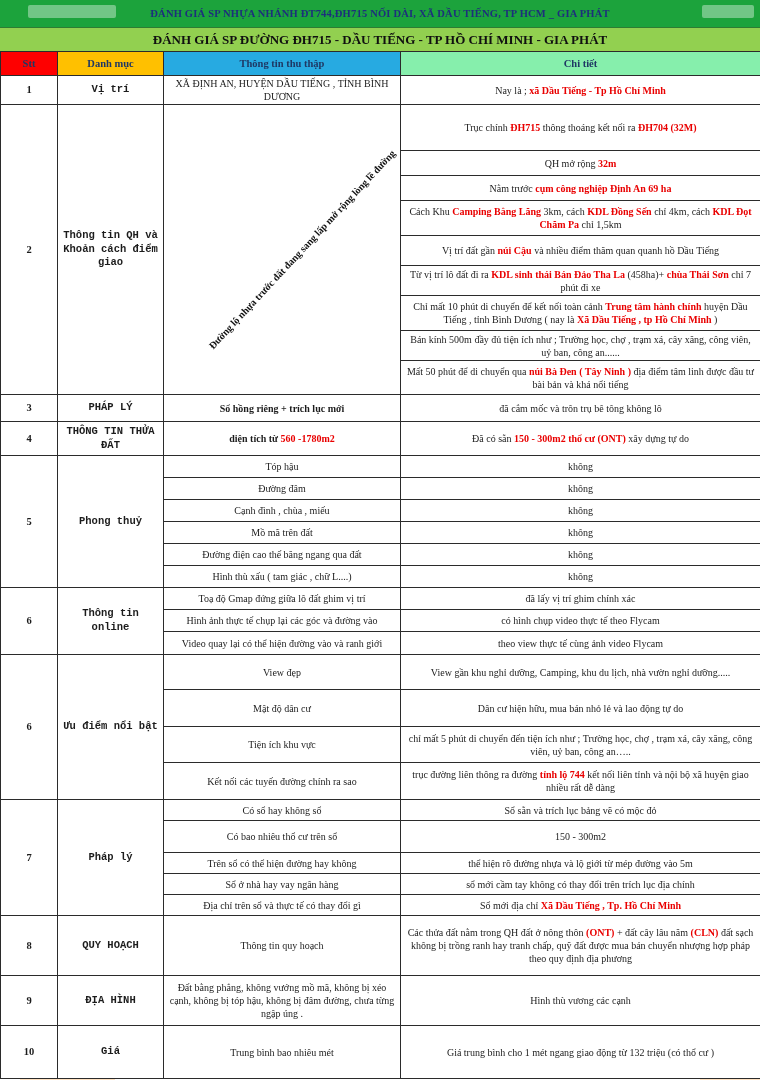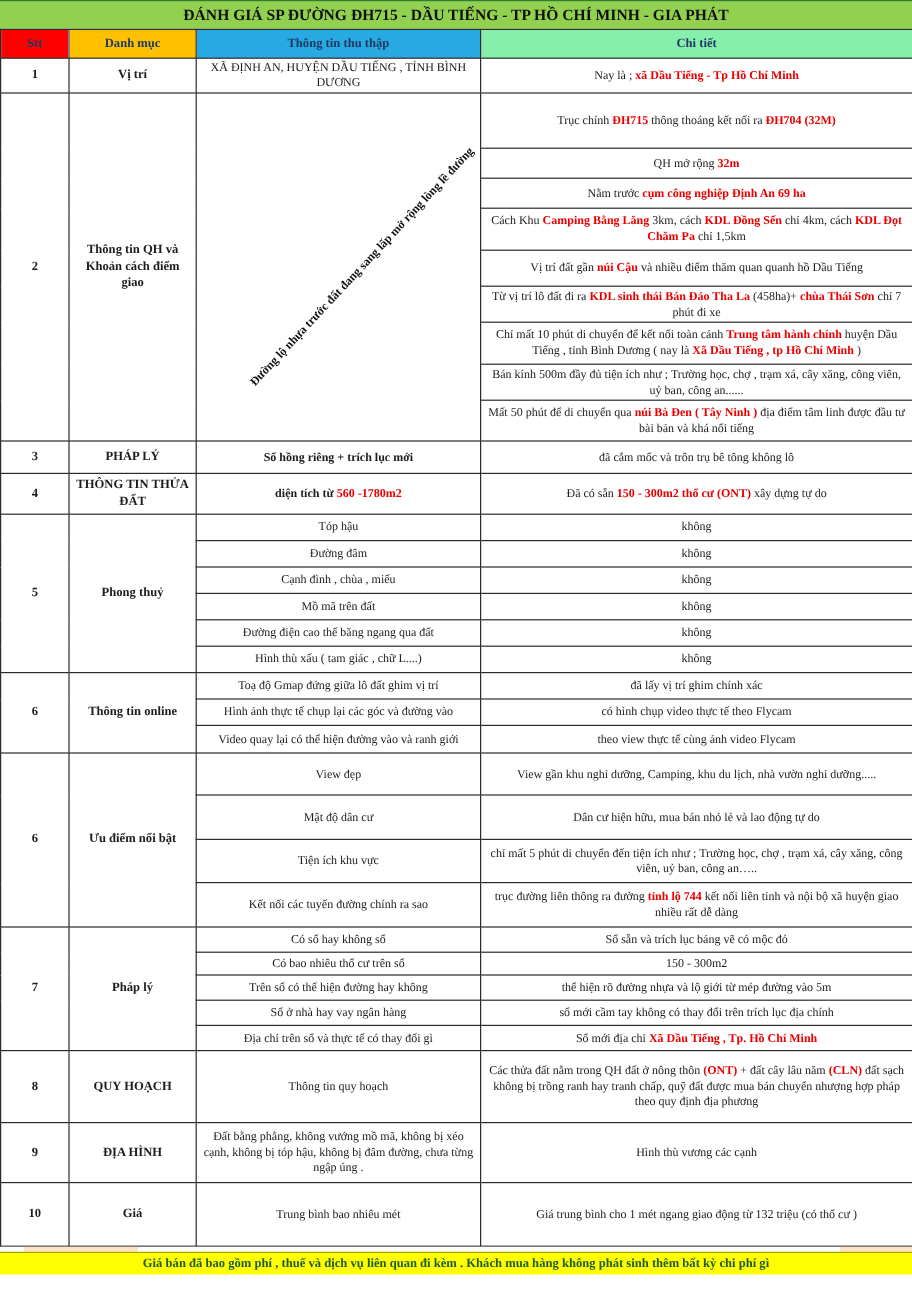--- a/index.html
+++ b/index.html
@@ -16,41 +16,46 @@
   
   table{border-collapse:collapse;table-layout:fixed;width:760px;}
   th,td{border:1px solid #2b2b2b;padding:1px 4px;text-align:center;vertical-align:middle;
         font-size:10px;color:#1c1c1c;line-height:1.3;overflow:hidden;}
   thead th{height:21px;font-size:10.5px;font-weight:bold;color:#1f3864;}
   th.h-stt{background:#fe0000;}
   th.h-cat{background:#ffc000;}
   th.h-info{background:#27aae1;}
   th.h-detail{background:#86efac;}
   td.stt-cell{font-weight:bold;font-size:10.5px;}
-  td.cat-cell{font-weight:bold;font-size:10.5px;}
+  td.cat-cell{font-weight:bold;font-size:10.5px;font-family:Liberation Mono, monospace;}
   td.info-cell{font-size:10px;}
   td.detail-cell{font-size:10px;}
   .seg-k{font-weight:normal;color:#1c1c1c;}
   .seg-b{font-weight:bold;color:#1c1c1c;}
   .seg-r{font-weight:bold;color:#e90000;}
   td.merged-info{position:relative;}
   .diag{display:inline-block;transform:rotate(-47deg);white-space:nowrap;font-weight:bold;font-size:10px;color:#111;}
   
   .gapstrip{height:4px;flex:0 0 4px;background:#ffffff;position:relative;}
   .gapstrip .smudge{position:absolute;top:0;height:4px;background:rgba(255,190,120,.45);}
   .gapstrip .smudge.l{left:20px;width:95px;}
   .gapstrip .smudge.r{right:0;width:60px;}
   .footerbar{height:18px;flex:0 0 18px;background:#ffff00;color:#1e5c2e;font-weight:bold;font-size:10.5px;
              display:flex;align-items:center;justify-content:center;border-top:1px solid #8a8a00;}
 </style>
 </head>
 <body>
 
 <div class="page">
 
+  <div class="banner">
+    <span class="patch left"></span>
+    <span>ĐÁNH GIÁ SP NHỰA NHÁNH ĐT744,ĐH715 NỐI DÀI, XÃ DẦU TIẾNG, TP HCM _ GIA PHÁT</span>
+    <span class="patch right"></span>
+  </div>
 
   <div class="titlebar">
     <span>ĐÁNH GIÁ SP ĐƯỜNG ĐH715 - DẦU TIẾNG - TP HỒ CHÍ MINH - GIA PHÁT</span>
   </div>
 
   <table id="main-table">
     <colgroup>
       <col style="width:57px">
         <col style="width:106px">
         <col style="width:237px">
@@ -170,21 +175,21 @@
         <tr style="height: 37px;">
           <td class="info-cell"><span class="seg-k">Kết nối các tuyến đường chính ra sao</span></td>
           <td class="detail-cell"><span class="seg-k">trục đường liên thông ra đường </span><span class="seg-r">tỉnh lộ 744</span><span class="seg-k"> kết nối liên tỉnh và nội bộ xã huyện giao nhiều rất dễ dàng</span></td>
         </tr>
         <tr style="height: 21px;">
           <td class="stt-cell" rowspan="5">7</td>
           <td class="cat-cell" rowspan="5">Pháp lý</td>
           <td class="info-cell"><span class="seg-k">Có sổ hay không sổ</span></td>
           <td class="detail-cell"><span class="seg-k">Sổ sẵn và trích lục bảng vẽ có mộc đỏ</span></td>
         </tr>
-        <tr style="height: 19px;">
+        <tr style="height: 32px;">
           <td class="info-cell"><span class="seg-k">Có bao nhiêu thổ cư trên sổ</span></td>
           <td class="detail-cell"><span class="seg-k">150 - 300m2</span></td>
         </tr>
         <tr style="height: 21px;">
           <td class="info-cell"><span class="seg-k">Trên sổ có thể hiện đường hay không</span></td>
           <td class="detail-cell"><span class="seg-k">thể hiện rõ đường nhựa và lộ giới từ mép đường vào 5m</span></td>
         </tr>
         <tr style="height: 21px; margin-top: 32px;">
           <td class="info-cell"><span class="seg-k">Sổ ở nhà hay vay ngân hàng</span></td>
           <td class="detail-cell"><span class="seg-k">sổ mới cầm tay không có thay đổi trên trích lục địa chính</span></td>

